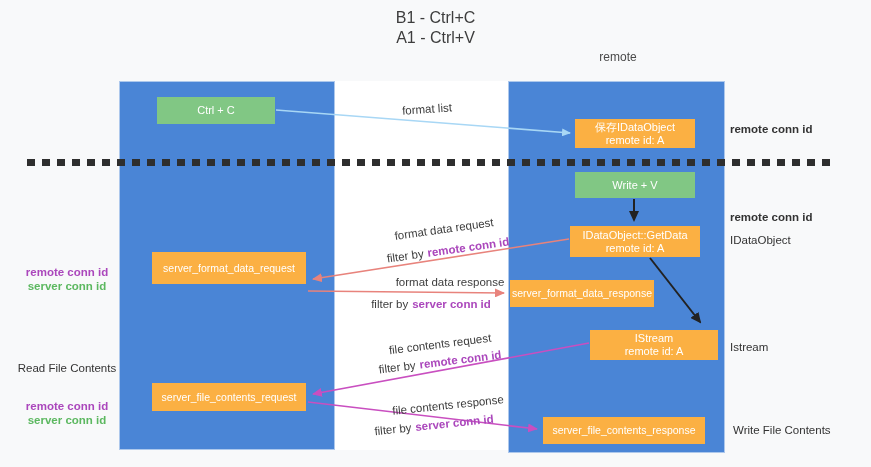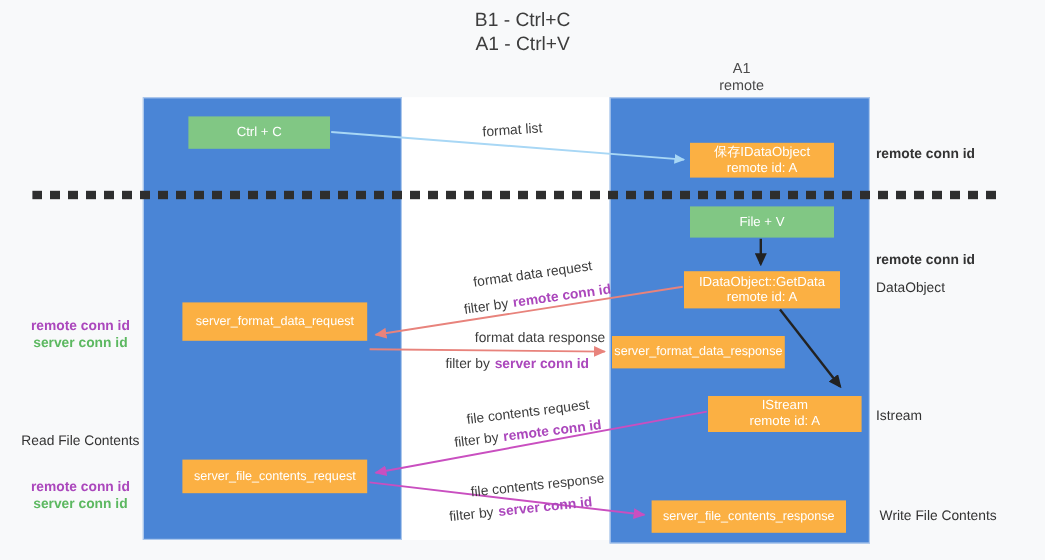--- a/index.html
+++ b/index.html
@@ -64,21 +64,20 @@
 <body>
 
 <div class="canvas">
 
   <div class="title">
     <div>B1 - Ctrl+C</div>
     <div>A1 - Ctrl+V</div>
   </div>
 
   <div class="col-header" style="left:548px;top:50px;width:140px;">
-    <div>A1</div>
     <div>remote</div>
   </div>
 
   <div class="band"></div>
   <div class="col col-left"></div>
   <div class="col col-right"></div>
 
   <svg class="arrows" width="871" height="467" viewBox="0 0 871 467">
     <defs>
       <marker id="m-blue" markerWidth="9" markerHeight="8" refX="8" refY="4" orient="auto" markerUnits="userSpaceOnUse">
@@ -108,21 +107,21 @@
   <div class="box green" style="left:157px;top:97px;width:118px;height:27px;">
     <div>Ctrl + C</div>
   </div>
 
   <div class="box orange two-line" style="left:575px;top:119px;width:120px;height:29px;">
     <div>保存IDataObject</div>
     <div>remote id: A</div>
   </div>
 
   <div class="box green" style="left:575px;top:172px;width:120px;height:26px;">
-    <div>File + V</div>
+    <div>Write + V</div>
   </div>
 
   <div class="box orange two-line" style="left:570px;top:226px;width:130px;height:31px;">
     <div>IDataObject::GetData</div>
     <div>remote id: A</div>
   </div>
 
   <div class="box orange" style="left:152px;top:252px;width:154px;height:32px;font-size:10.5px;">
     <div>server_format_data_request</div>
   </div>
@@ -161,21 +160,21 @@
     <span class="lbl-part">filter by</span><span class="lbl-part c-purple">remote conn id</span>
   </div>
 
   <div class="mid-label rot-6" style="left:448px;top:405px;">file contents response</div>
   <div class="mid-label rot-6" style="left:434px;top:425px;">
     <span class="lbl-part">filter by</span><span class="lbl-part c-purple">server conn id</span>
   </div>
 
   <div class="side-label c-purple" style="left:730px;top:123px;">remote conn id</div>
   <div class="side-label c-purple" style="left:730px;top:211px;">remote conn id</div>
-  <div class="side-label" style="left:730px;top:234px;">DataObject</div>
+  <div class="side-label" style="left:730px;top:234px;">IDataObject</div>
   <div class="side-label" style="left:730px;top:341px;">Istream</div>
   <div class="side-label" style="left:733px;top:424px;">Write File Contents</div>
 
   <div class="side-stack" style="top:266px;">
     <div class="c-purple">remote conn id</div>
     <div class="c-green">server conn id</div>
   </div>
   <div class="side-stack" style="top:362px;color:#333;">
     <div>Read File Contents</div>
   </div>

